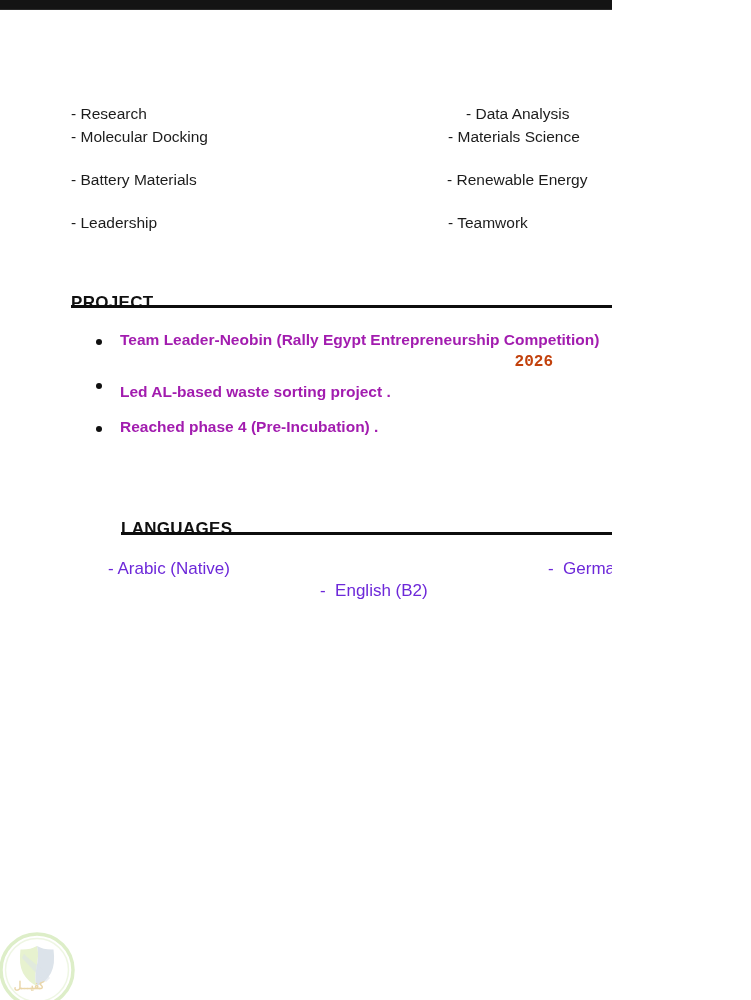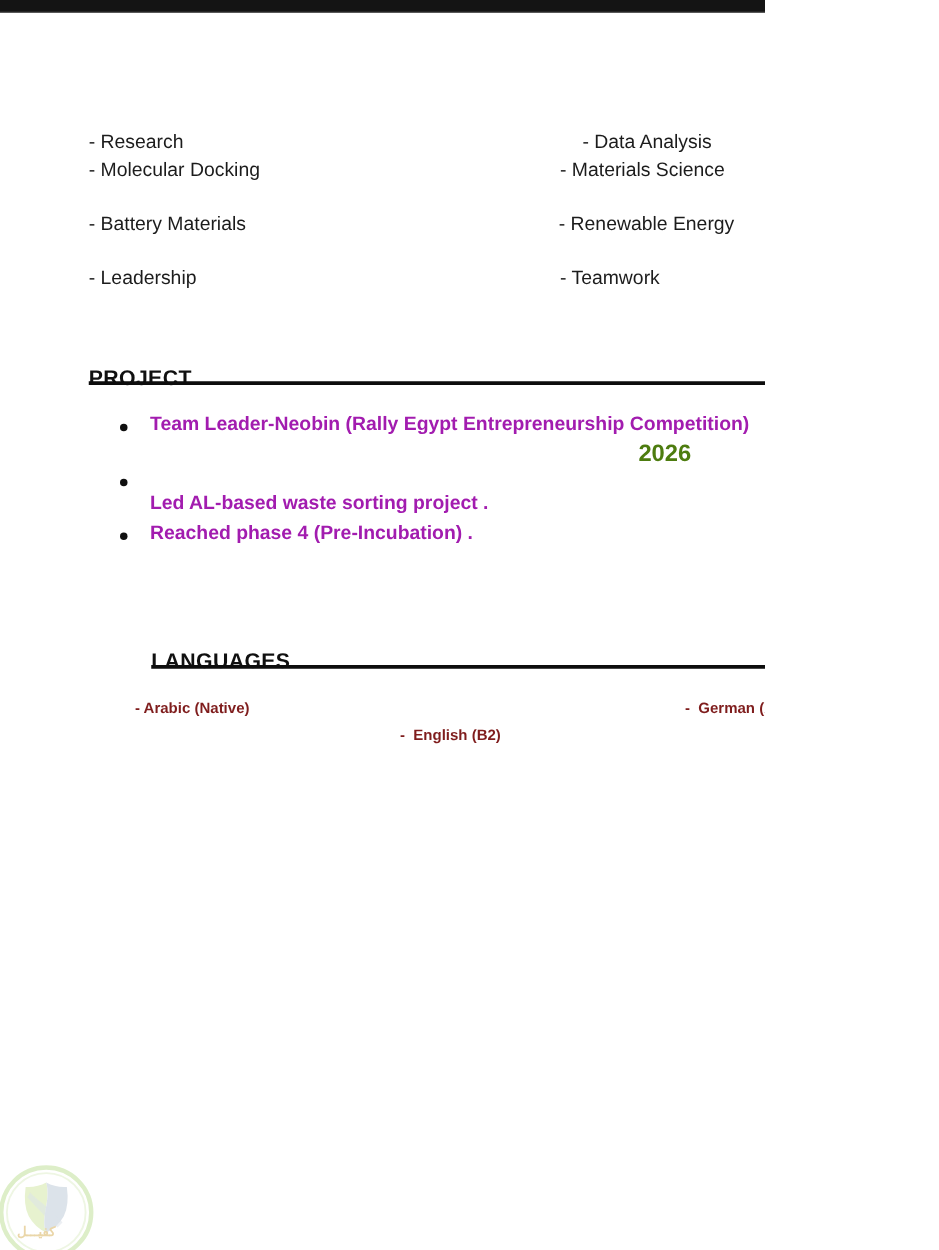--- a/index.html
+++ b/index.html
@@ -43,28 +43,29 @@
     border-radius: 50%;
     background: #101010;
   }
   .bullet-text {
     font-size: 15.5px;
     font-weight: 700;
     color: #a21caf;
     white-space: pre;
   }
   .year-text {
-    font-size: 19px;
+    font-size: 16px;
     font-weight: 700;
-    color: #4d7c0f;
+    color: #c2410c;
+    font-family: Liberation Mono, monospace;
   }
   .lang-item {
-    font-size: 12px;
-    font-weight: 700;
-    color: #7f1d1d;
+    font-size: 17px;
+    font-weight: 400;
+    color: #6d28d9;
     white-space: pre;
   }
   .watermark { opacity: 0.95; }
 </style>
 </head>
 <body>
 
 <div class="page">
 
   <div class="abs top-bar"></div>
@@ -84,21 +85,21 @@
   <div>
     <span class="abs section-heading" style="left:71px; top:281px">PROJECT</span>
     <div class="abs rule" style="left:71px; top:305px; width:621px"></div>
 
     <span class="abs bullet-dot" style="left:96px; top:339px"></span>
     <span class="abs bullet-text" style="left:120px; top:331px">Team Leader-Neobin (Rally Egypt Entrepreneurship Competition)</span>
 
     <span class="abs year-text" style="right:59px; top:353px">2026</span>
 
     <span class="abs bullet-dot" style="left:96px; top:383px"></span>
-    <span class="abs bullet-text" style="left:120px; top:394px">Led AL-based waste sorting project .</span>
+    <span class="abs bullet-text" style="left:120px; top:383px">Led AL-based waste sorting project .</span>
 
     <span class="abs bullet-dot" style="left:96px; top:426px"></span>
     <span class="abs bullet-text" style="left:120px; top:418px">Reached phase 4 (Pre-Incubation) .</span>
   </div>
 
   <div>
     <span class="abs section-heading" style="left:121px; top:507px">LANGUAGES</span>
     <div class="abs rule" style="left:121px; top:532px; width:571px"></div>
 
     <span class="abs lang-item" style="left:108px; top:559px">- Arabic (Native)</span>

